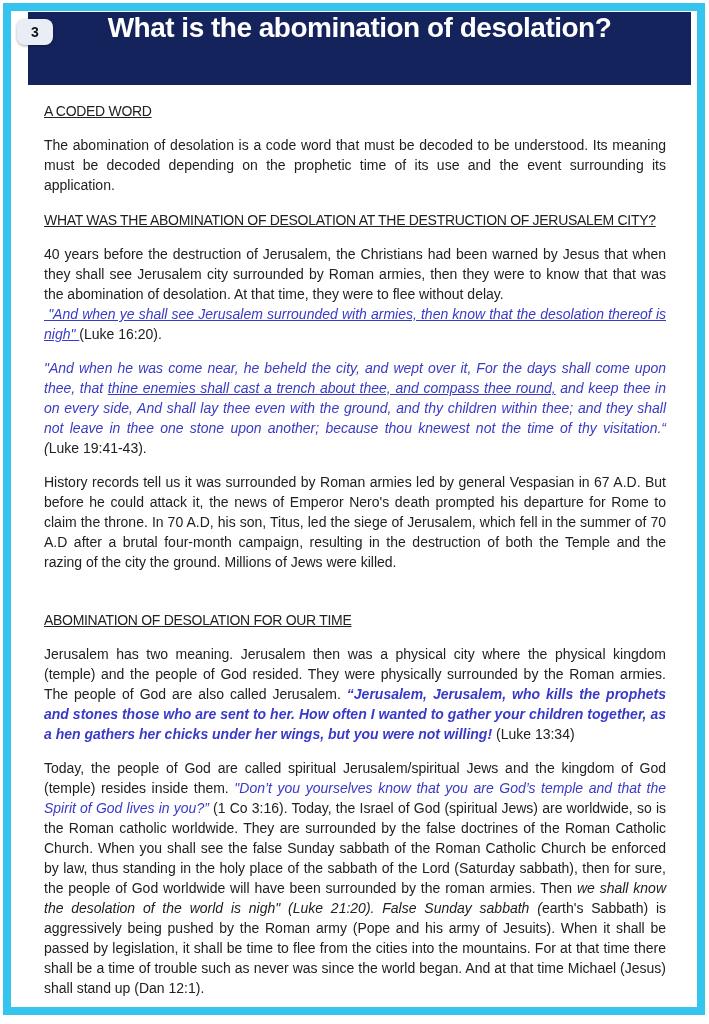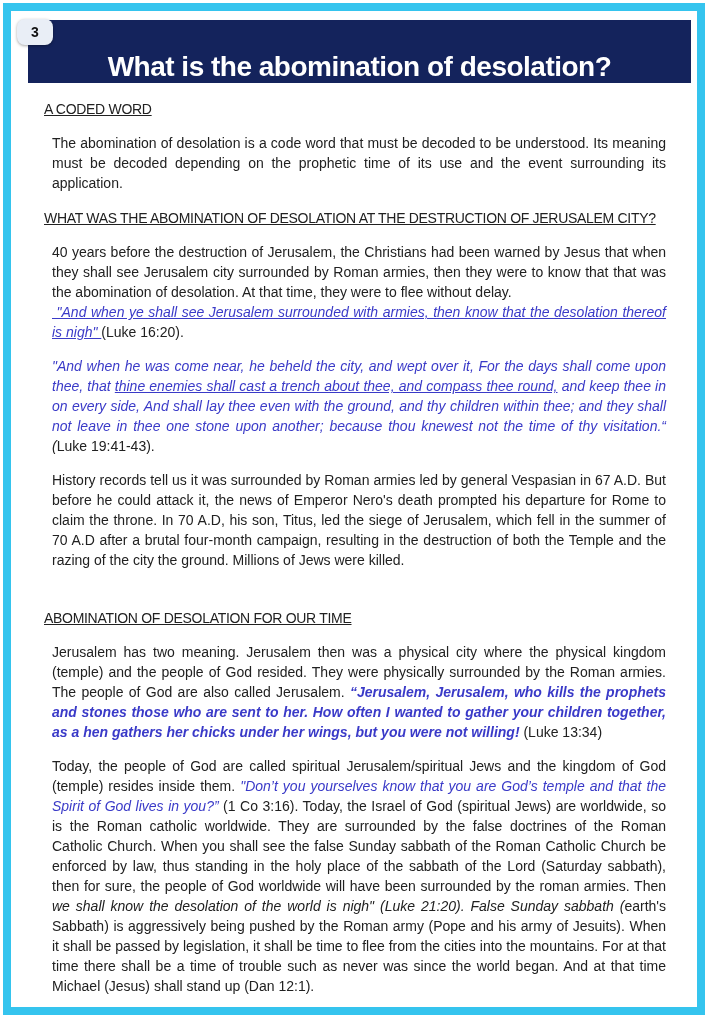--- a/index.html
+++ b/index.html
@@ -21,25 +21,25 @@
     top: 3px;
     width: 702px;
     height: 1012px;
     box-sizing: border-box;
     border: 8px solid #35c4ee;
     background: #ffffff;
     overflow: hidden;
   }
   .header-band {
     position: relative;
-    margin: 9px 6px 0 17px;
-    height: 63px;
+    margin: 1px 6px 0 17px;
+    height: 73px;
     background: #14235c;
     display: flex;
-    align-items: flex-end;
+    align-items: flex-start;
     justify-content: center;
   }
   .page-title {
     color: #ffffff;
     font-weight: 700;
     font-size: 28px;
     letter-spacing: -0.5px;
     white-space: nowrap;
   }
   .page-badge {
@@ -69,21 +69,21 @@
     font-weight: 400;
     font-size: 14px;
     letter-spacing: -0.3px;
     text-decoration: underline;
     margin: 15px 0 0 0;
     white-space: nowrap;
   }
   .heading:first-child { margin-top: 0; }
   .heading.big-gap { margin-top: 38px; }
   .para {
-    margin: 14px 0 0 8px;
+    margin: 14px 0 0 0;
     text-align: justify;
   }
   .para.tight { margin-top: 0; }
   .seg.quote {
     color: #3a3ac8;
     font-style: italic;
   }
   .seg.underline {
     text-decoration: underline;
   }

